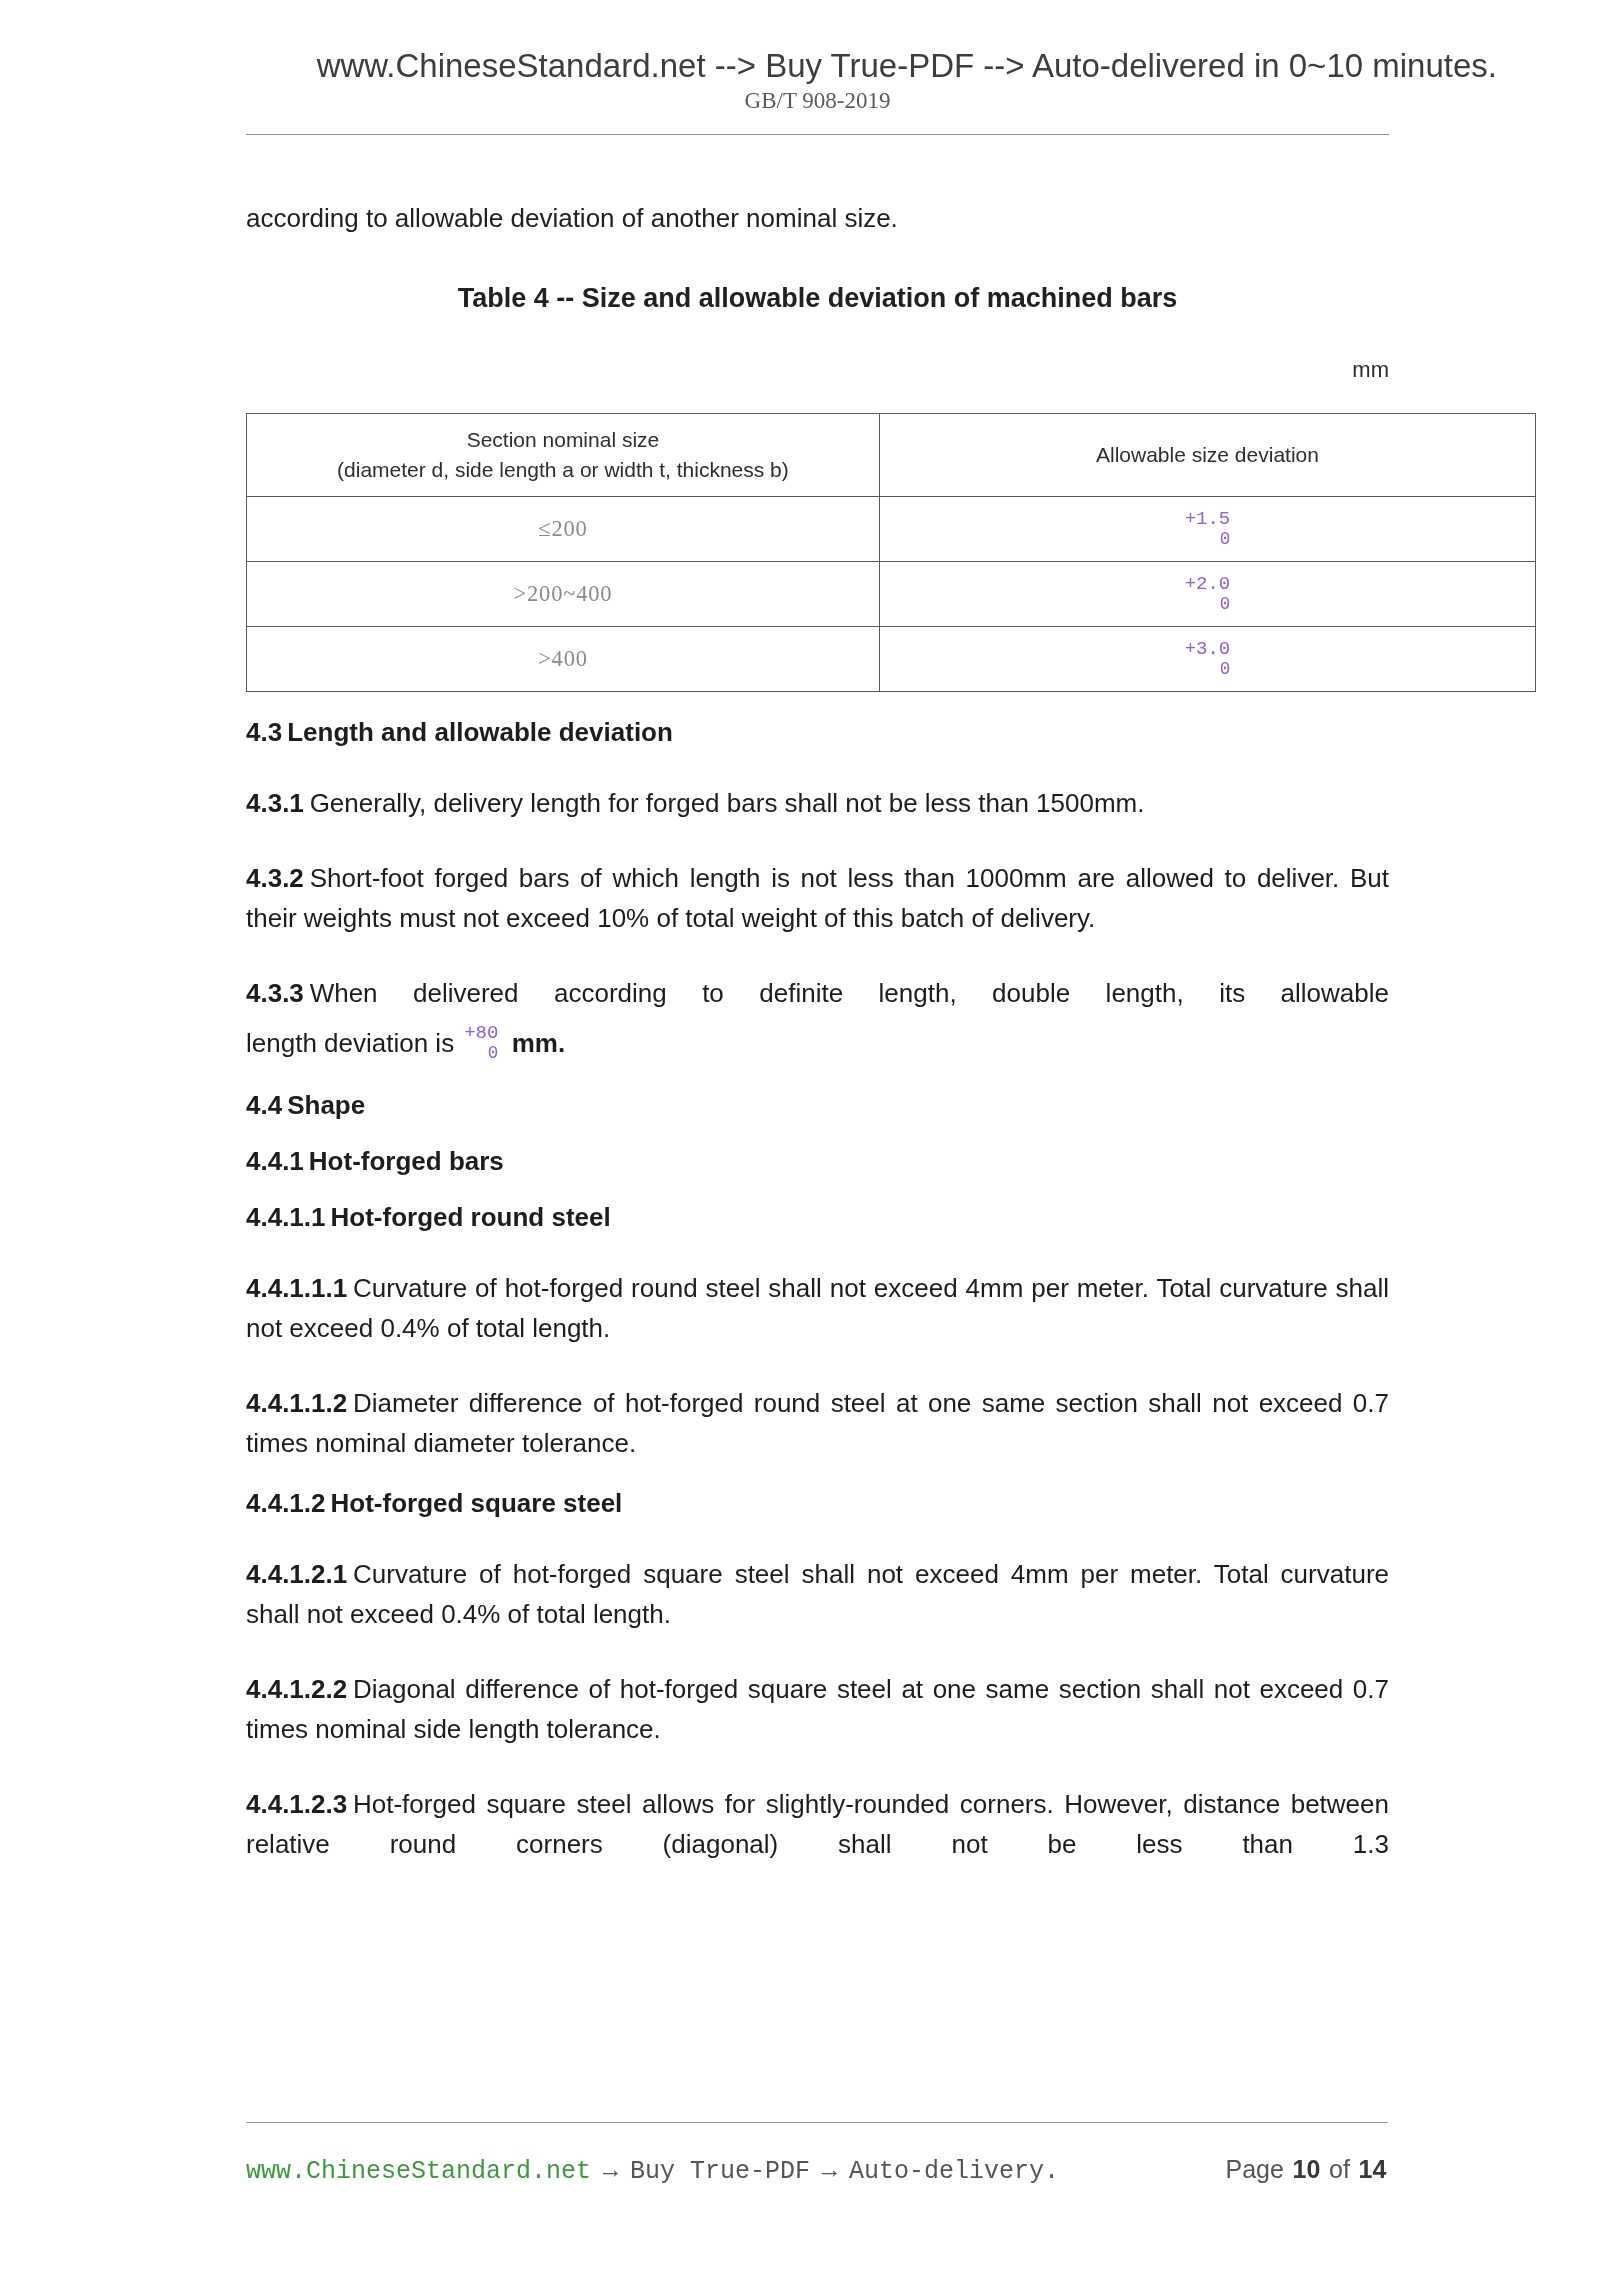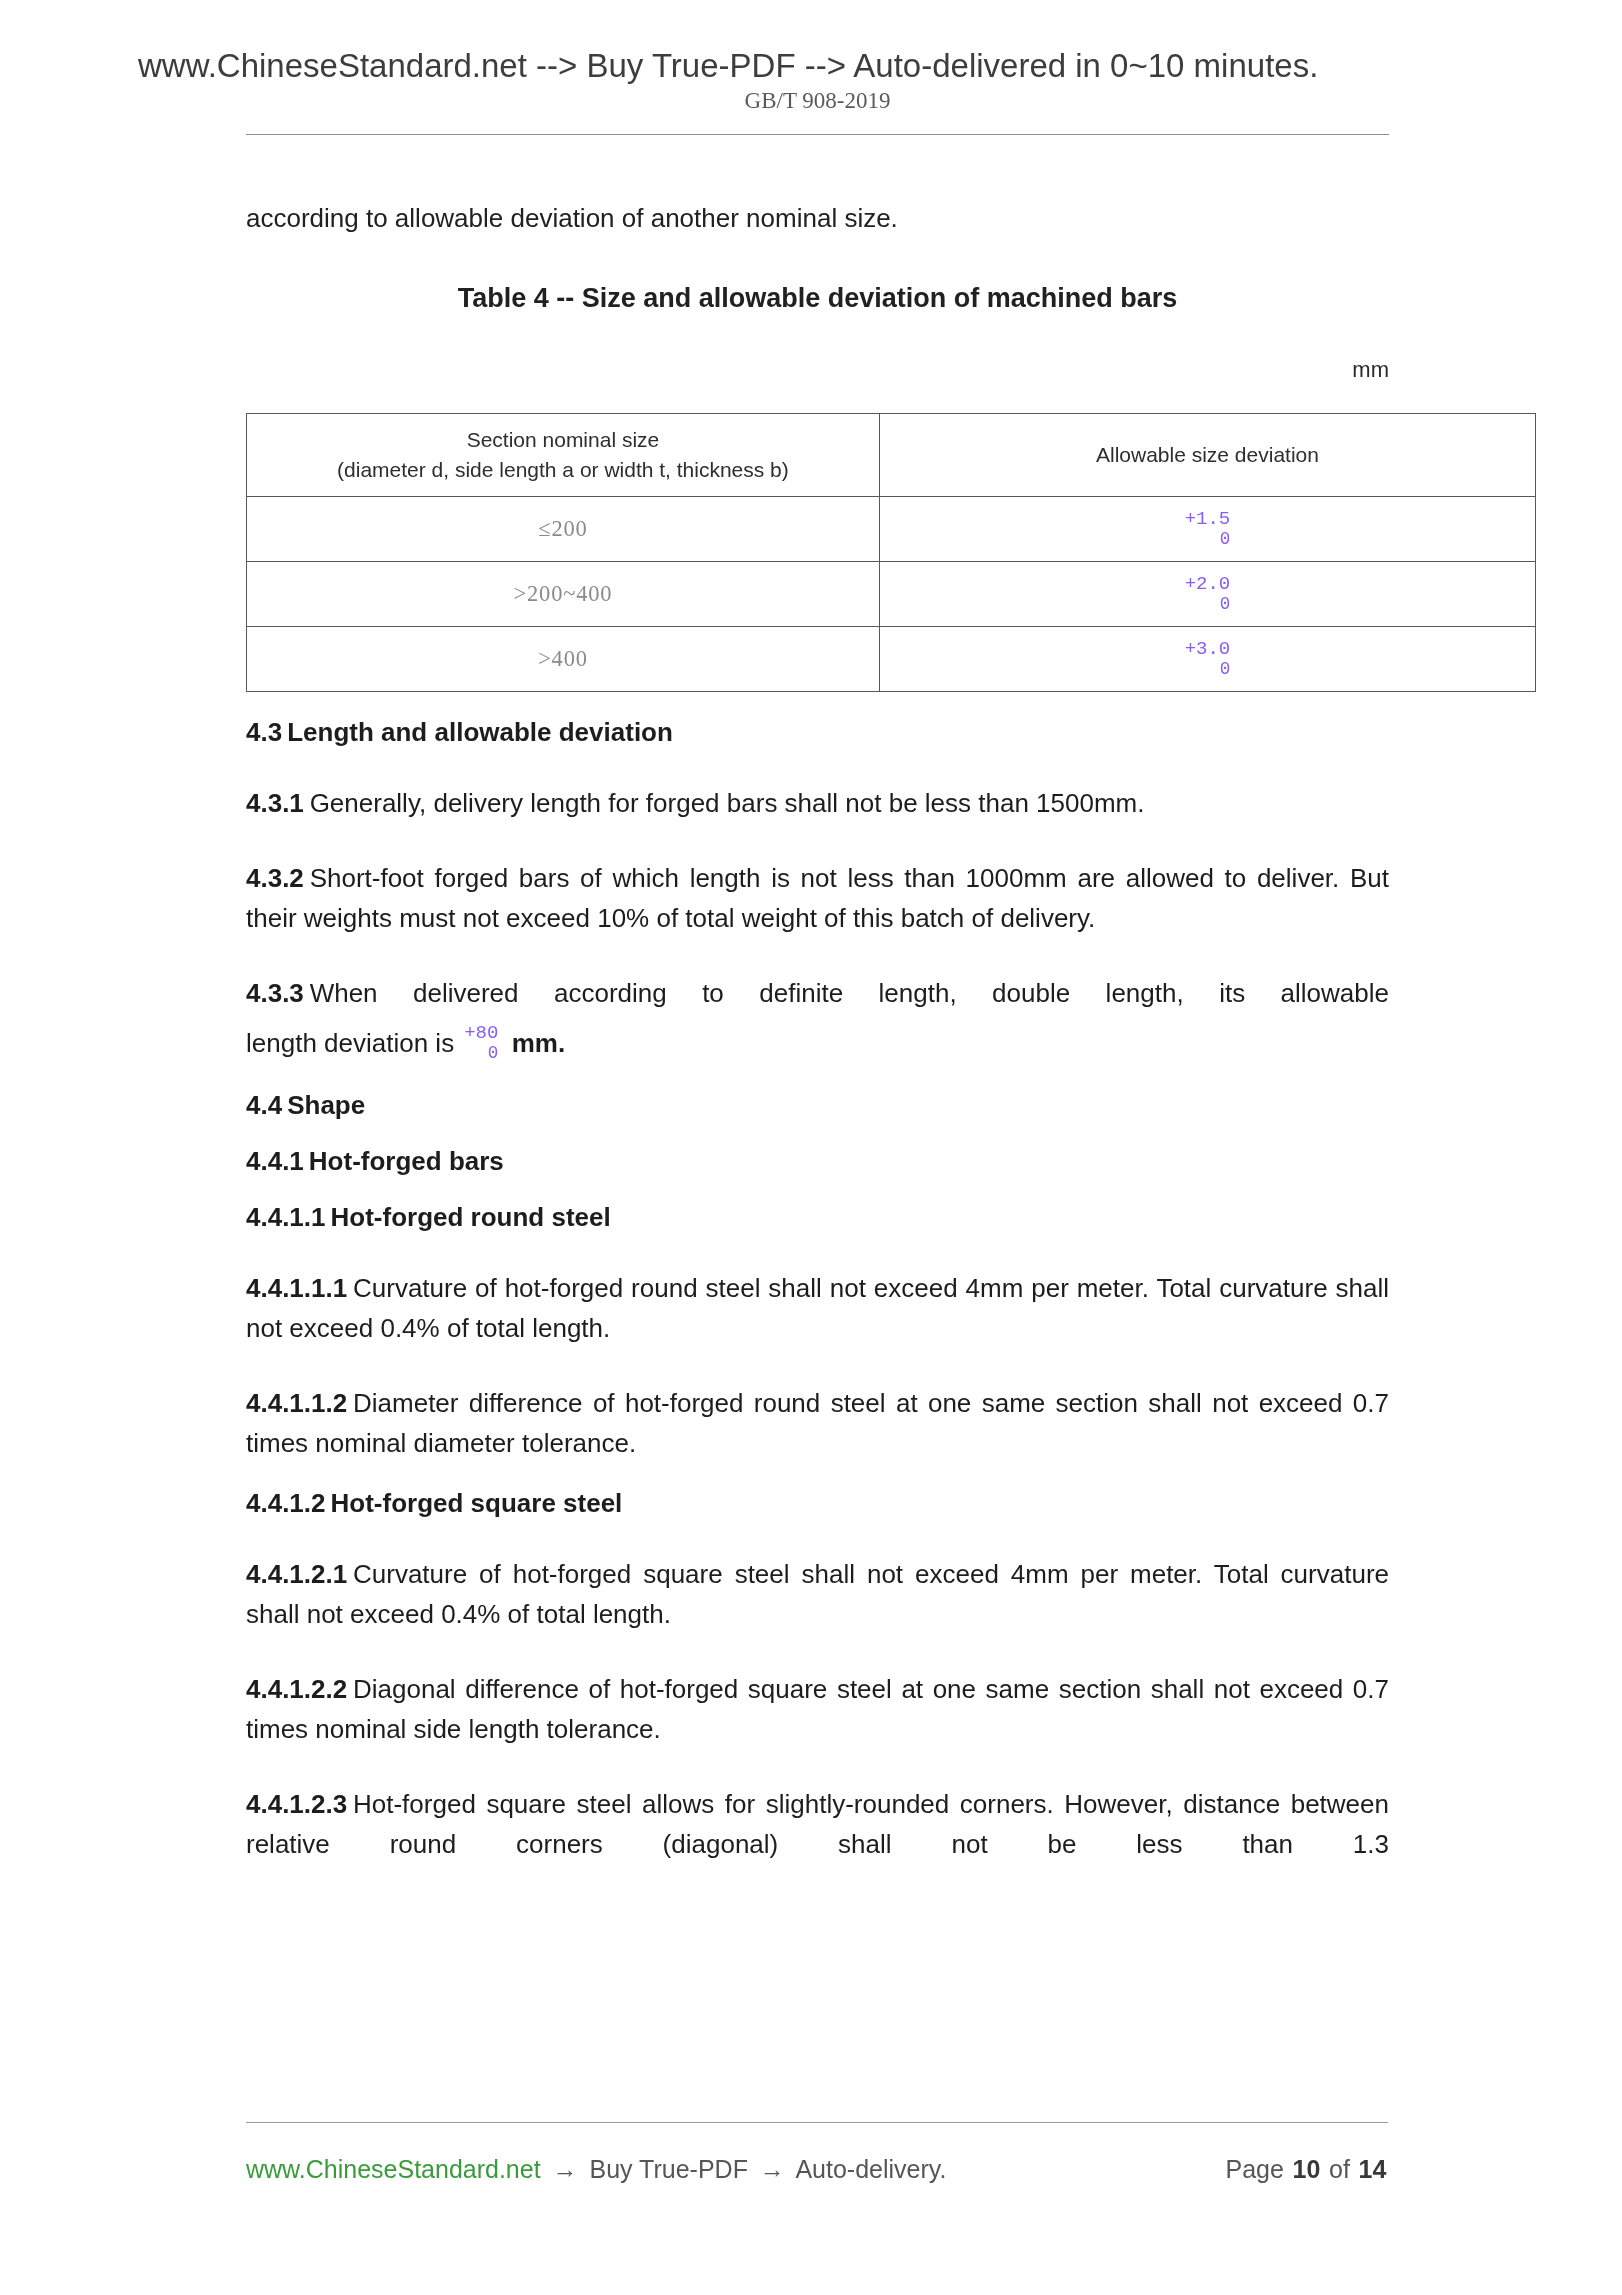--- a/index.html
+++ b/index.html
@@ -11,21 +11,21 @@
     position:relative;
     overflow:hidden;
   }
   .page {
     position:relative;
     width:100%; height:100%;
     padding:47px 234px 0 246px;
   }
   
   .banner {
-    text-align:left;
+    text-align:right;
     font-size:33px;
     color:#3d3d3d;
     white-space:nowrap;
     margin:0 -108px;
     line-height:1.15;
   }
   .doc-code {
     text-align:center;
     font-size:23px;
     color:#5a5a5a;
@@ -132,21 +132,21 @@
     top:2122px;
     width:1142px;
     border-top:1.7px solid #9a9a9a;
     padding-top:32px;
     display:flex;
     justify-content:space-between;
     align-items:baseline;
     font-size:25px;
     color:#565656;
   }
-  .footer-left span { margin-right:5px; }
+  .footer-left span { margin-right:5px;font-family:Liberation Mono, monospace; }
   .site-link { color:var(--link-green, #3a9b3a); cursor:pointer; }
   .arrow { color:#565656; }
   .footer-right b { color:#383838; margin:0 1.7px; }
 </style>
 </head>
 <body>
 
 <div class="page">
 
   <div class="banner">www.ChineseStandard.net --&gt; Buy True-PDF --&gt; Auto-delivered in 0~10 minutes.</div>

